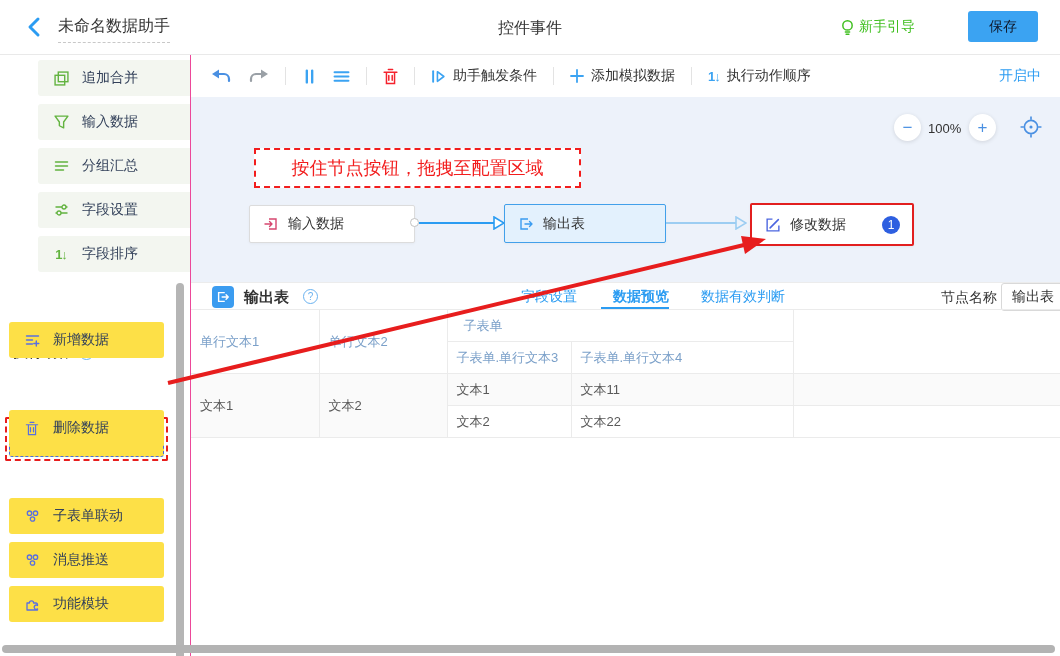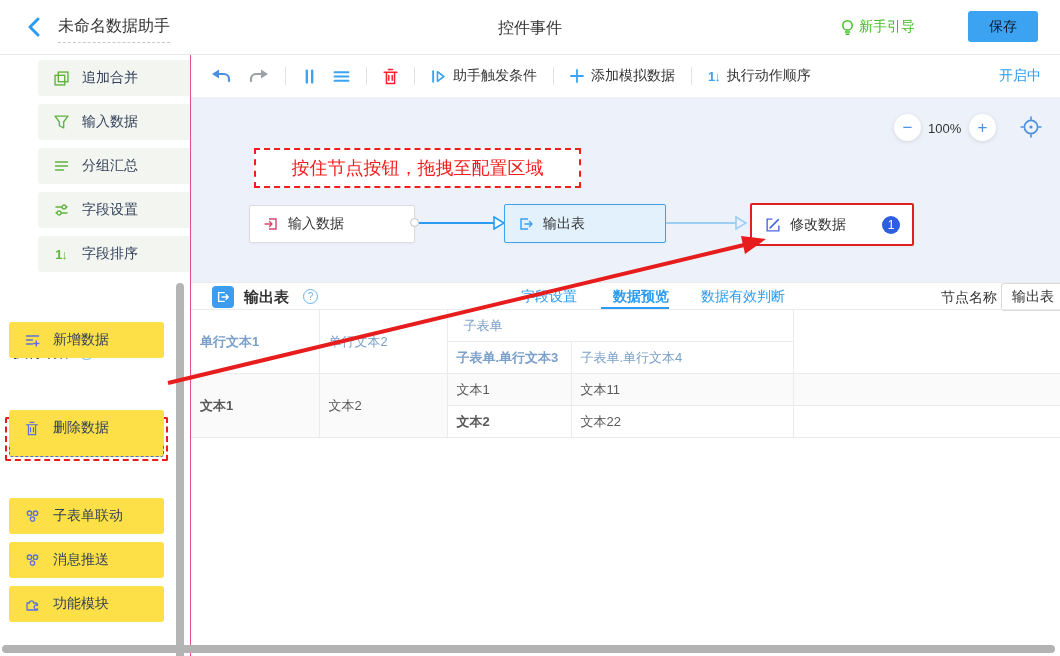--- a/index.html
+++ b/index.html
@@ -78,21 +78,21 @@
   .nn-input { position:absolute; left:810px; top:0px; width:260px; height:28px; border:1px solid #d9d9d9;
               border-radius:3px; font-size:14px; color:#333; padding-left:10px;
               font-family:"Liberation Sans","DejaVu Sans",sans-serif; }
   
   table.preview { position:absolute; left:0; top:26px; width:870px; border-collapse:collapse; table-layout:fixed; }
   table.preview td { border:1px solid #ebebeb; font-size:13px; padding-left:9px; height:32px; }
   table.preview td.hd { color:#7ba0c9; }
   table.preview td.bd { color:#595959; }
   table.preview td.shade { background:#fafafa; }
   table.preview td.grp { padding-left:16px; }
-  table.preview tr td:first-child { border-left:none;font-weight:bold; }
+  table.preview tr td:first-child { border-left:none; }
   table.preview tr td:last-child { border-right:none; }
   
   .arrow-overlay { position:absolute; left:0; top:0; width:1060px; height:656px; pointer-events:none; z-index:40; }
   .h-scrollbar { position:absolute; left:2px; top:645px; width:1053px; height:8px; background:#b3b3b3;
                  border-radius:4px; cursor:pointer; z-index:45; }
   svg.ic { display:block; }
 </style>
 </head>
 <body>
 

